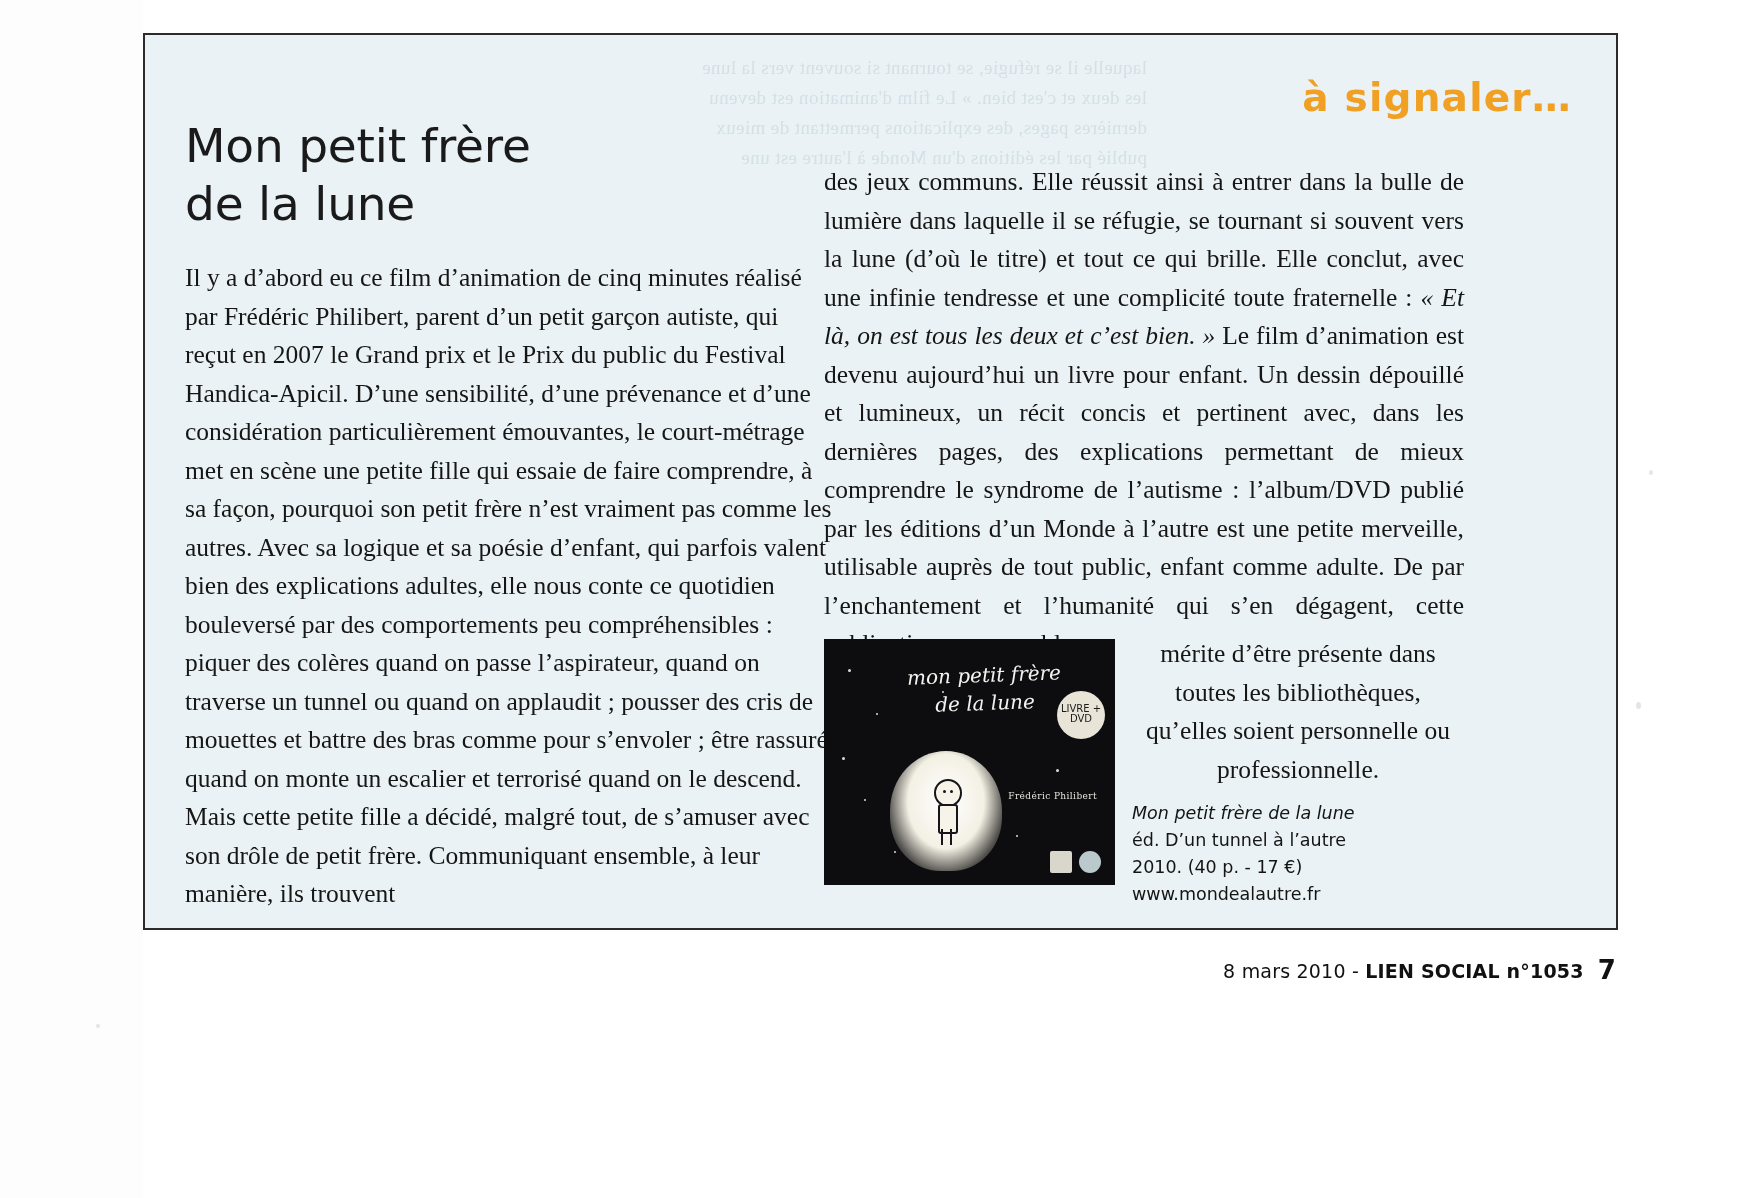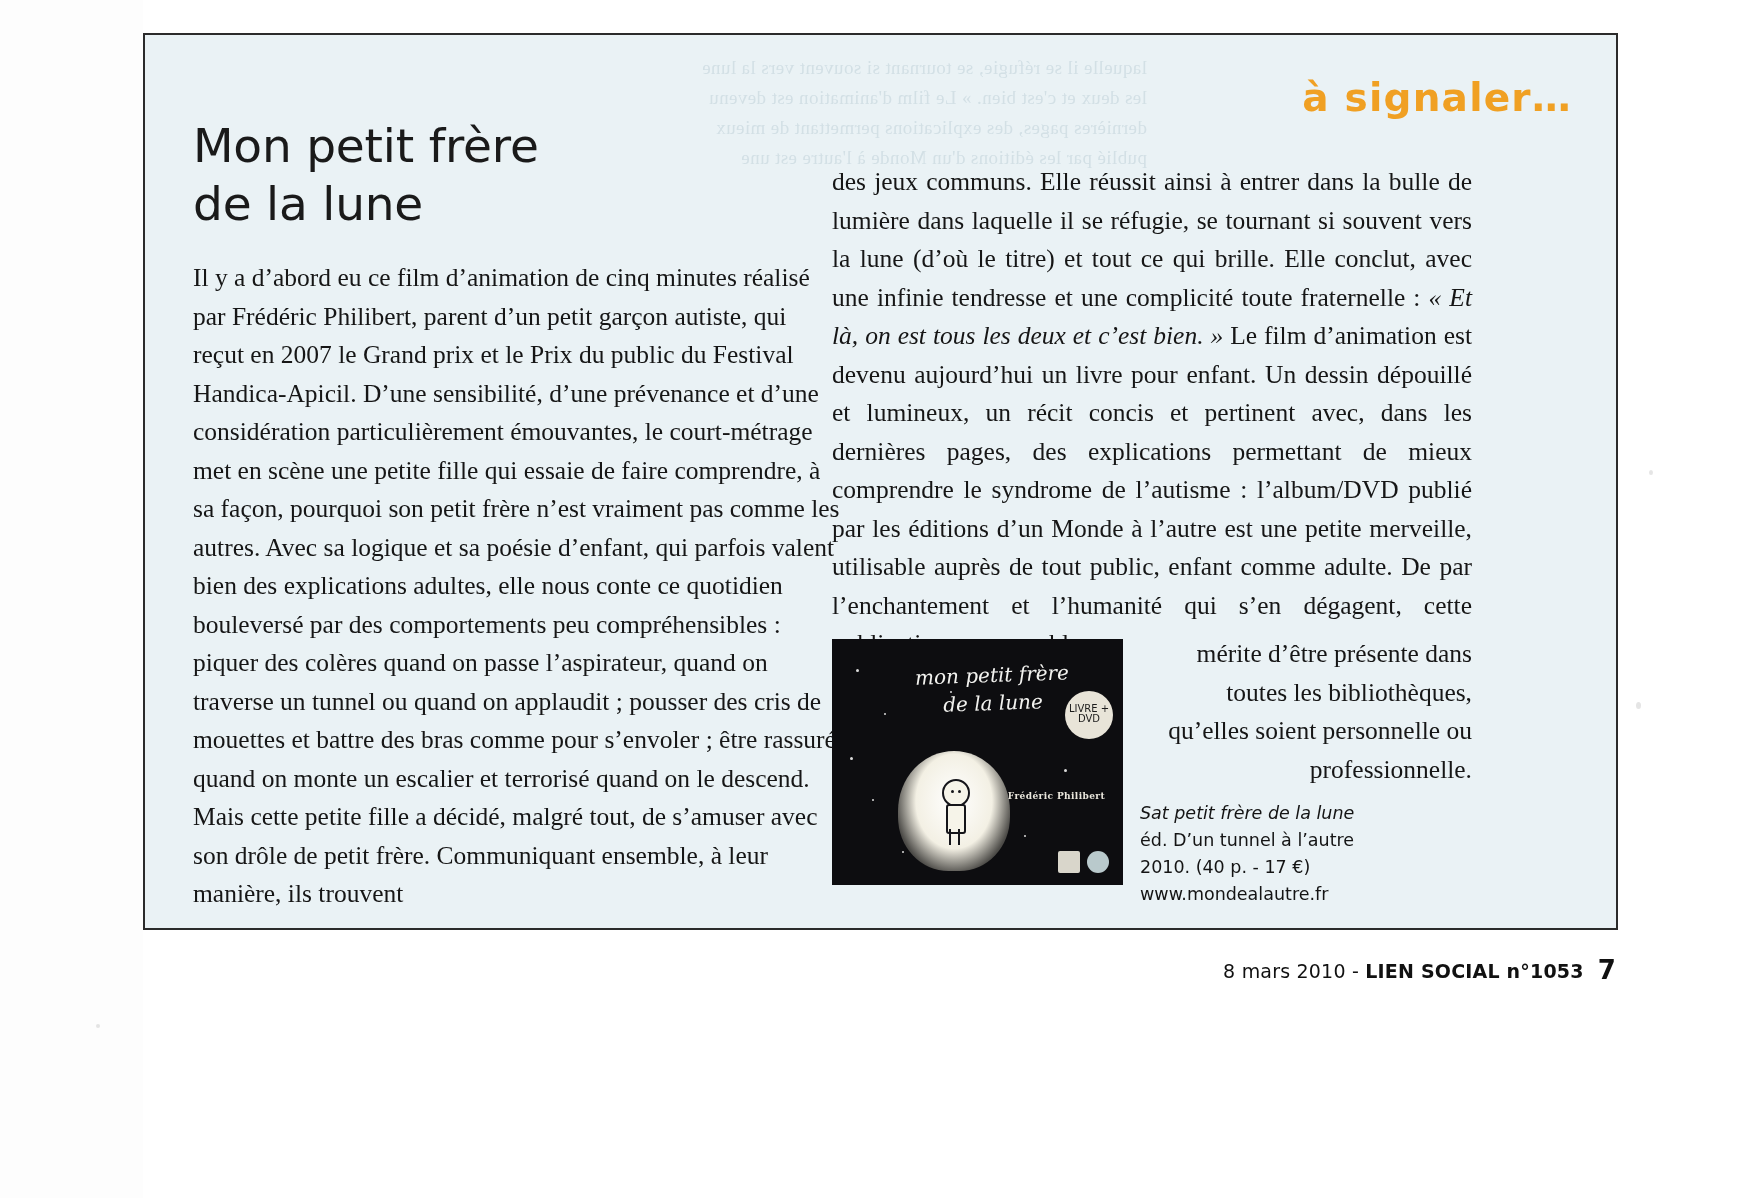--- a/index.html
+++ b/index.html
@@ -62,21 +62,21 @@
     top: 40px;
     font-family: "DejaVu Sans", sans-serif;
     font-size: 39px;
     font-weight: 600;
     color: #f0a023;
     letter-spacing: 1.2px;
   }
 
   .columns {
     position: absolute;
-    left: 12px; top: 0;
+    left: 4px; top: 0;
     width: 100%;
     height: 100%;
   }
 
   .col-left {
     position: absolute;
     left: 36px;
     top: 82px;
     width: 648px;
   }
@@ -211,21 +211,20 @@
     background: #15151a;
   }
   .cover-author {
     position: absolute;
     right: 18px;
     top: 152px;
     color: #e9e6dc;
     font-family: "DejaVu Serif", serif;
     font-size: 9px;
     letter-spacing: 0.4px;
-    font-weight: bold;
   }
   .cover-logos {
     position: absolute;
     right: 14px;
     bottom: 12px;
     display: flex;
     gap: 7px;
   }
   .cover-logos span {
     display: block;
@@ -236,21 +235,21 @@
   }
   .cover-logos span.round { border-radius: 50%; background: #b9c9cc; }
 
   
   .cover-side {
     position: absolute;
     left: 983px;
     top: 600px;
     width: 332px;
   }
-  .cover-side .body-text { font-size: 25.5px; line-height: 38.5px; text-align: right;}
+  .cover-side .body-text { font-size: 25.5px; line-height: 38.5px; text-align: center;}
 
   .ref-block {
     position: absolute;
     left: 983px;
     top: 765px;
     width: 340px;
     font-family: "DejaVu Sans", sans-serif;
     font-size: 17.5px;
     line-height: 27px;
     color: #141414;
@@ -359,21 +358,21 @@
             <span class="round"></span>
           </div>
         </div>
       </div>
 
       <div class="cover-side">
         <p class="body-text">mérite d’être présente dans toutes les bibliothèques, qu’elles soient personnelle ou professionnelle.</p>
       </div>
 
       <div class="ref-block">
-        <div class="ref-title">Sat petit frère de la lune</div>
+        <div class="ref-title">Mon petit frère de la lune</div>
         <div>éd. D’un tunnel à l’autre</div>
         <div>2010. (40 p. - 17 €)</div>
         <div>www.mondealautre.fr</div>
       </div>
 
     </div>
   </div>
 
   <div class="footer">
     <span>8 mars 2010 - </span><span class="mag">LIEN SOCIAL n°1053</span><span class="pageno">7</span>

